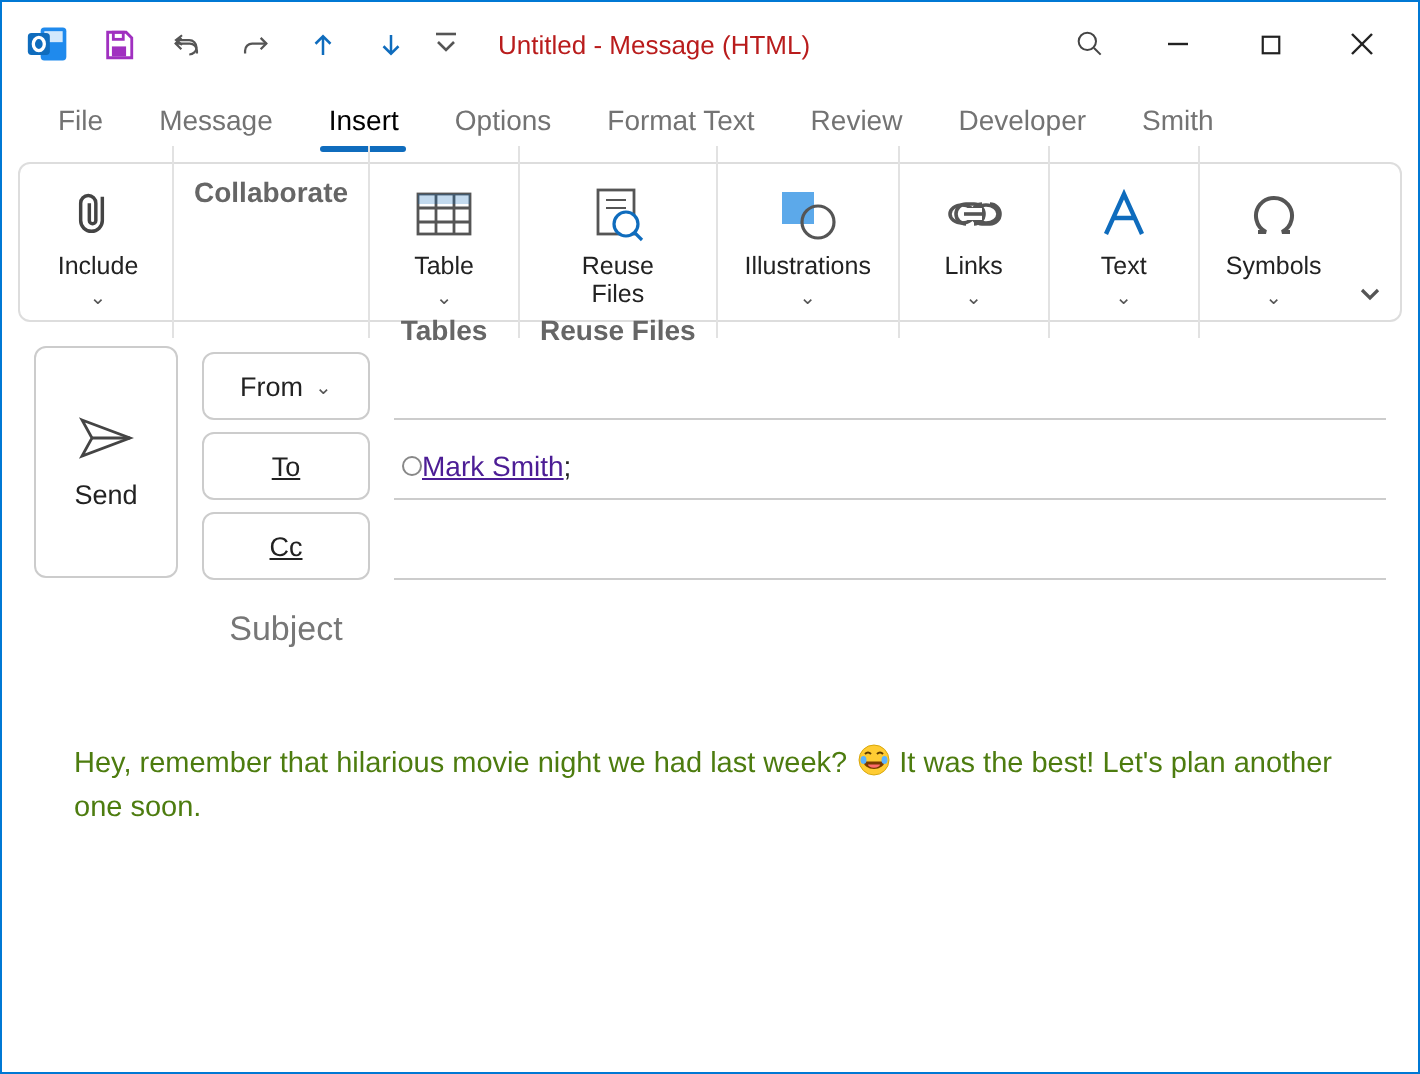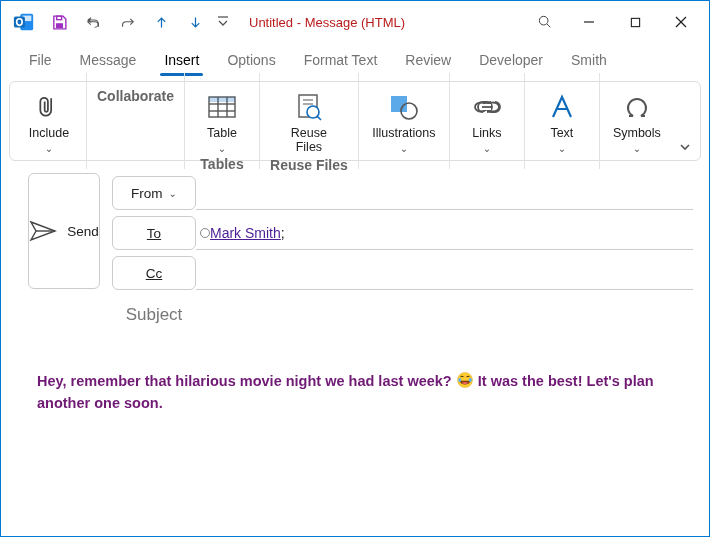--- a/index.html
+++ b/index.html
@@ -30,37 +30,37 @@
 .big-btn { display: flex; flex-direction: column; align-items: center; gap: 2px; width: auto; min-width: 54px; padding: 2px 2px; cursor: default; }
 .big-btn .ico { width: 34px; height: 34px; display:flex; align-items:center; justify-content:center; }
 .big-btn .lbl { font-size: 12.5px; text-align: center; line-height: 1.15; color: #222; }
 .chev { font-size: 10px; color: #555; margin-top: 1px; }
 .group-label { font-size: 14px; color: #666; padding-bottom: 2px; font-weight: bold; }
 .divider { width:1px; background:#e2e2e2; height: 96px; align-self:center; margin: 0 2px; }
 
 
 .compose { padding: 12px 16px 0 16px; }
 .compose-top { display:flex; gap: 12px; align-items:flex-start; }
-.send-btn { width: 72px; height: 116px; border:1px solid #ccc; border-radius:6px; display:flex; flex-direction:row; align-items:center; justify-content:center; gap:10px;margin-left:11px; }
+.send-btn { width: 72px; height: 116px; border:1px solid #ccc; border-radius:6px; display:flex; flex-direction:column; align-items:center; justify-content:center; gap:10px; }
 .send-btn .lbl { font-size:13.5px; }
 .field-col { flex:1; display:flex; flex-direction:column; }
-.field-row { display:flex; align-items:center; min-height: 40px; }
+.field-row { display:flex; align-items:center; gap: 12px; min-height: 40px; }
 .pill { width: 84px; height: 34px; border:1px solid #ccc; border-radius:6px; display:flex; align-items:center; justify-content:center; font-size:13.5px; gap:6px; }
 .pill.small { text-decoration: underline; }
 .field { flex:1; border-bottom:1px solid #ccc; min-height: 34px; display:flex; align-items:center; padding: 0 4px; font-size:14px; }
 .field-row.first .field { border-bottom:1px solid #ccc; }
 .subject-row { display:flex; align-items:center; gap:12px; min-height:40px; padding-top:4px;}
 .subject-label { width:84px; text-align:center; font-size:17px; color:#777; }
 .subject-field { flex:1; min-height:30px; }
 
 .recipient { text-decoration: underline; color:#4c1d95; display:inline-flex; align-items:center; gap:6px; }
 .presence-dot { width:10px; height:10px; border-radius:50%; border:1.5px solid #888; display:inline-block; }
 
 
-.body-area { padding: 38px 20px 0 20px; font-size: 14.5px; line-height: 1.5; color:#701a75;font-weight:bold; }
+.body-area { padding: 38px 20px 0 20px; font-size: 14.5px; line-height: 1.5; color:#4d7c0f; }
 .emoji { display:inline-block; vertical-align:-3px; }
 
 svg { display:block; }
 </style>
 </head>
 <body>
 
 <div class="titlebar">
   <div class="app-icon">
     <svg width="22" height="22" viewBox="0 0 24 24">

